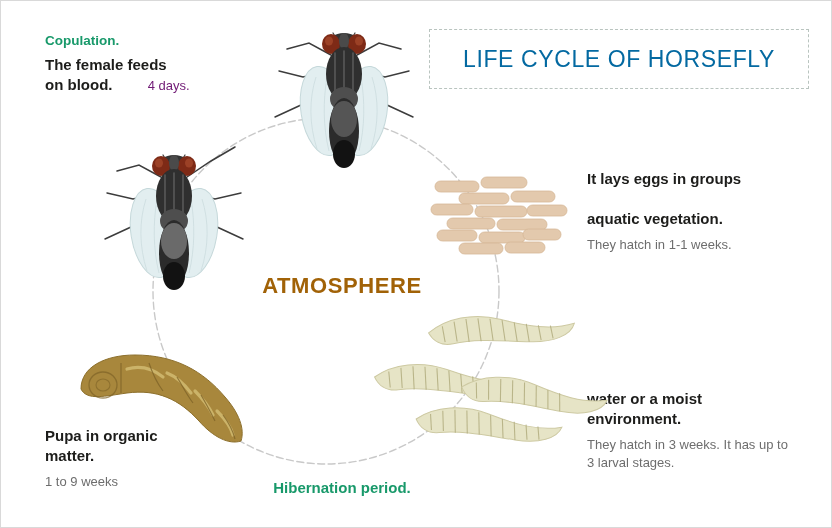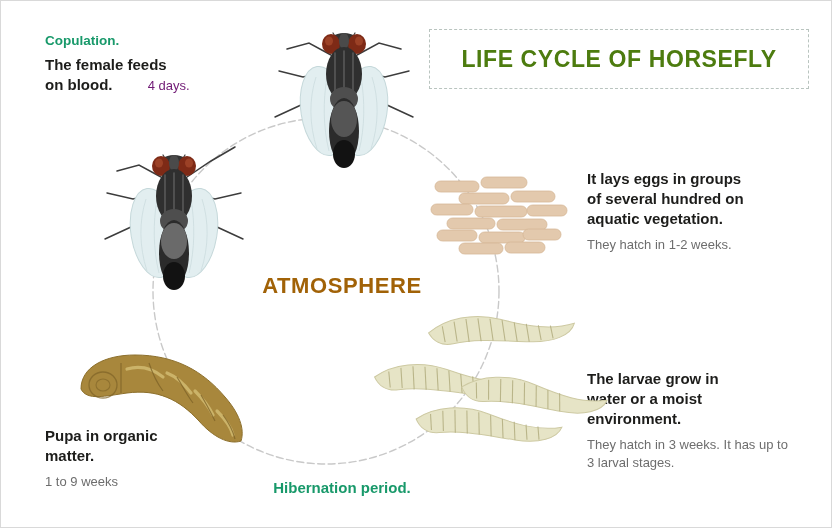--- a/index.html
+++ b/index.html
@@ -21,23 +21,23 @@
   
   .title-box{
     position:absolute;
     left:428px; top:28px;
     width:380px; height:60px;
     border:1px dashed #b9c4bf;
     box-sizing:border-box;
     display:flex; align-items:center; justify-content:center;
   }
   .title-text{
-    color:#4d7c0f;
+    color:#0369a1;
     font-size:23px;
-    font-weight:bold;
+    font-weight:normal;
     letter-spacing:0.6px;
     white-space:nowrap;
   }
 
   
   .atmosphere{
     position:absolute;
     left:246px; top:272px;
     width:190px;
     text-align:center;
@@ -121,30 +121,30 @@
     <div class="t-bold">
       <span>The female feeds</span><br>
       <span>on blood.</span>
       <span class="inline-light">4 days.</span>
     </div>
   </div>
 
   <div class="txt-block" id="blk-eggs">
     <div class="t-bold">
       <span>It lays eggs in groups</span><br>
-      <span>of several hundred on</span><br>
+      <br>
       <span>aquatic vegetation.</span>
     </div>
     <div class="sp-7"></div>
-    <div class="t-light">They hatch in 1-2 weeks.</div>
+    <div class="t-light">They hatch in 1-1 weeks.</div>
   </div>
 
   <div class="txt-block" id="blk-larvae">
     <div class="t-bold">
-      <span>The larvae grow in</span><br>
+      <br>
       <span>water or a moist</span><br>
       <span>environment.</span>
     </div>
     <div class="sp-7"></div>
     <div class="t-light">
       <span>They hatch in 3 weeks. It has up to</span><br>
       <span>3 larval stages.</span>
     </div>
   </div>
 

